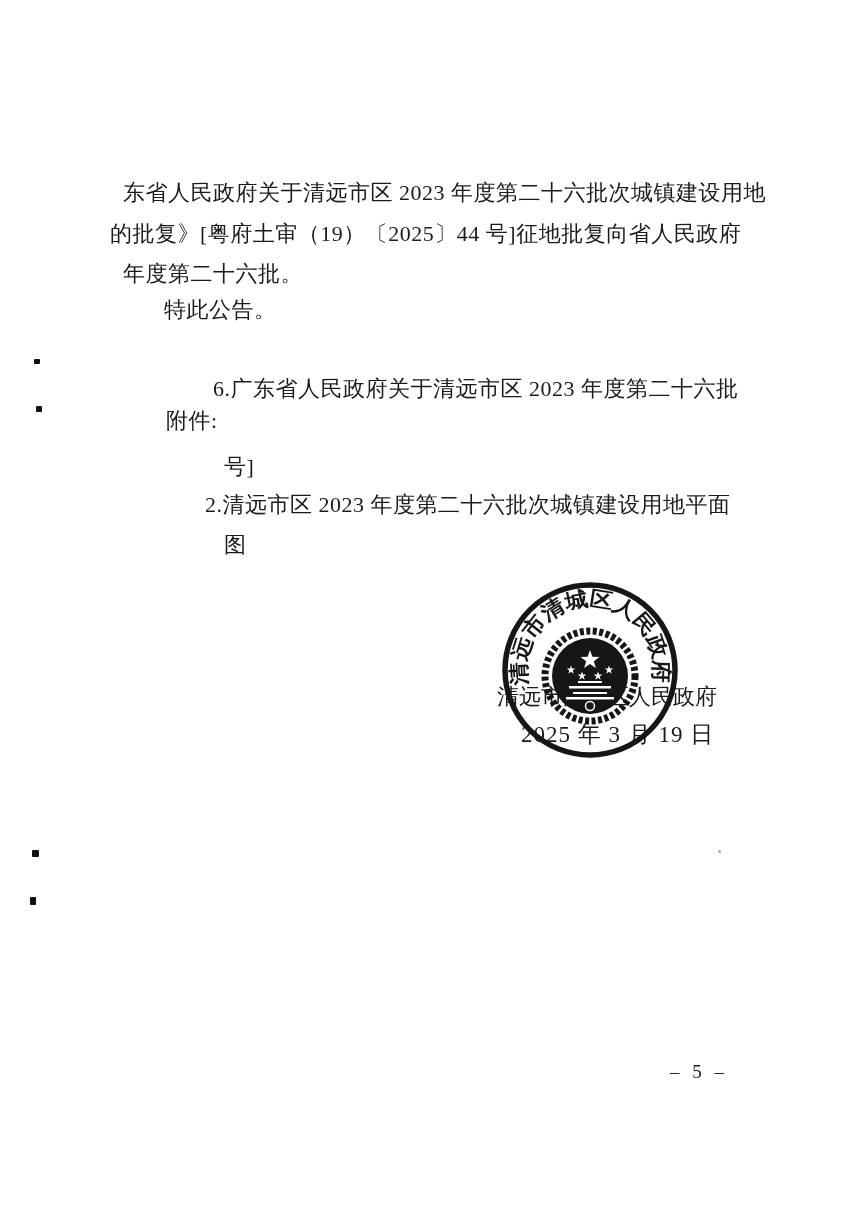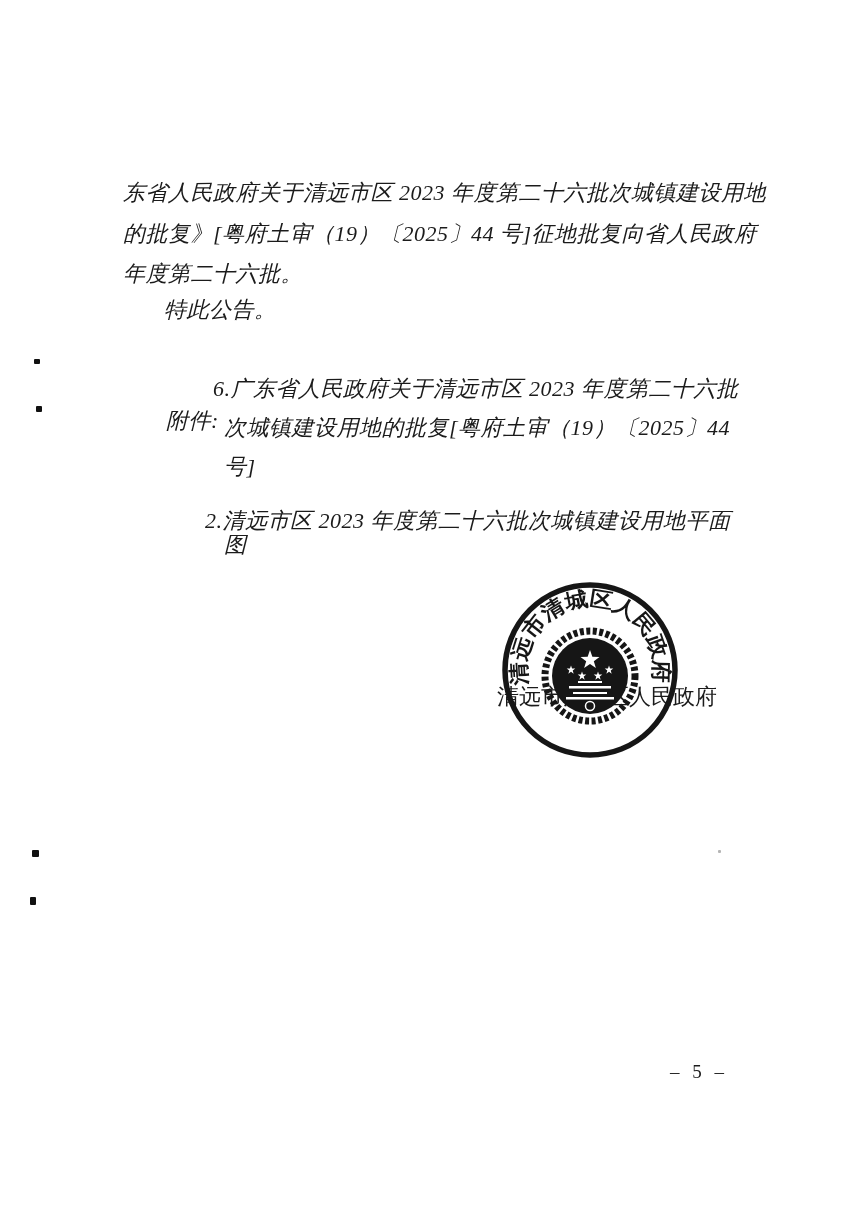--- a/index.html
+++ b/index.html
@@ -11,21 +11,20 @@
     font-family: "Liberation Serif", "DejaVu Serif", serif;
     color: #1b1b1b;
     overflow: hidden;
   }
   .line {
     position: absolute;
     font-size: 22px;
     line-height: 1.15;
     white-space: nowrap;
     letter-spacing: 0.5px;
-    font-style: italic;
   }
   .signature-line {
     position: absolute;
     font-size: 22px;
     line-height: 1.1;
     white-space: nowrap;
     letter-spacing: 0px;
   }
   .date-line {
     position: absolute;
@@ -53,33 +52,33 @@
     border-radius: 1px;
   }
   .speck.faint { background: #b5b5b5; }
 </style>
 </head>
 <body>
 
 <div class="page">
 
   <div class="line" style="left:123px; top:180px;">东省人民政府关于清远市区 2023 年度第二十六批次城镇建设用地</div>
-  <div class="line" style="left:123px; top:221px;">的批复》[粤府土审（19）〔2025〕44 号]征地批复向省人民政府</div>
+  <div class="line" style="left:110px; top:221px;">的批复》[粤府土审（19）〔2025〕44 号]征地批复向省人民政府</div>
   <div class="line" style="left:123px; top:261px;">年度第二十六批。</div>
 
   <div class="line" style="left:164px; top:297px;text-align:right;">特此公告。</div>
 
   <div class="line" style="left:166px; top:376px;margin-top:32px;">附件:</div>
   <div class="line" style="left:213px; top:376px;">6.广东省人民政府关于清远市区 2023 年度第二十六批</div>
-  <div class="line" style="left:224px; top:415px;">次城镇建设用地的批复[粤府土审（19）〔2025〕44</div>
   <div class="line" style="left:224px; top:454px;">号]</div>
-  <div class="line" style="left:205px; top:492px;margin-top:16px;">2.清远市区 2023 年度第二十六批次城镇建设用地平面</div>
+  <div class="line" style="left:205px; top:492px;">2.清远市区 2023 年度第二十六批次城镇建设用地平面</div>
   <div class="line" style="left:224px; top:532px;">图</div>
 
   <div class="signature-line" style="left:497px; top:685px;">清远市清城区人民政府</div>
+  <div class="date-line" style="left:521px; top:722px;">2025 年 3 月 19 日</div>
 
   <svg class="seal-svg" viewBox="0 0 180 184" aria-hidden="true">
     <defs>
       <path id="star" d="M0,-10 L-2.35,-3.24 L-9.51,-3.09 L-3.8,1.24 L-5.88,8.09 L0,4 L5.88,8.09 L3.8,1.24 L9.51,-3.09 L2.35,-3.24 Z"></path>
       <path id="sealArc" d="M 28.2 106.6 A 64 64 0 1 1 151.8 106.6" fill="none"></path>
     </defs>
 
     <circle cx="90" cy="90" r="85" fill="none" stroke="#161616" stroke-width="5.5"></circle>
 
     <text font-size="21" font-weight="bold" fill="#161616" font-family="Liberation Serif, DejaVu Serif, serif">

